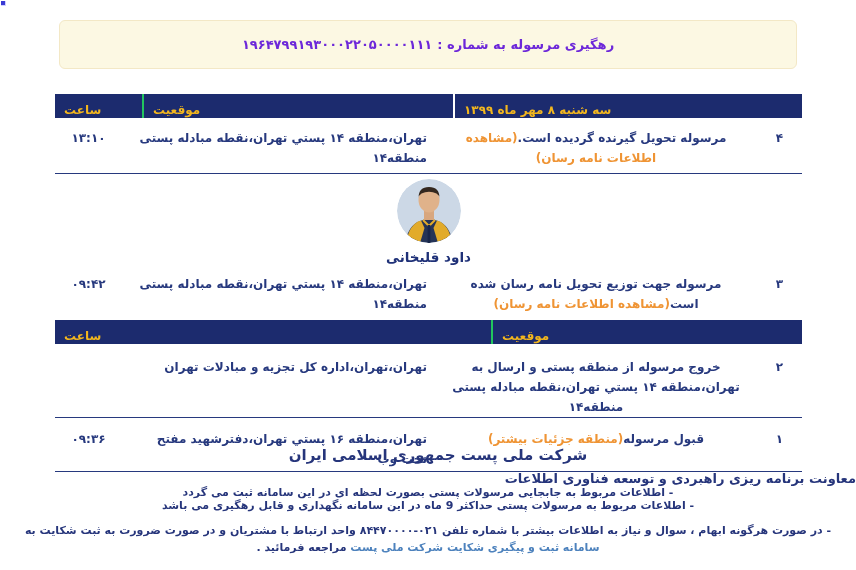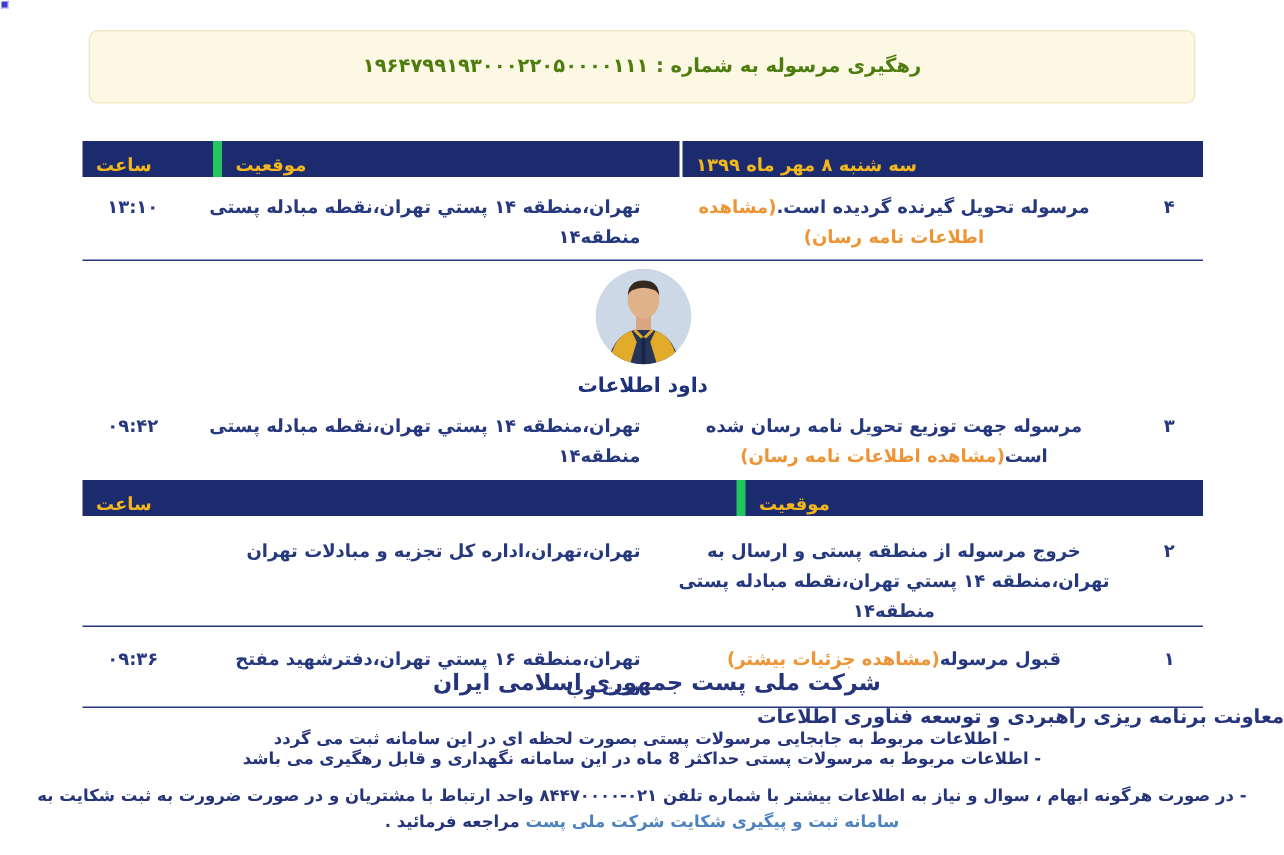--- a/index.html
+++ b/index.html
@@ -3,29 +3,29 @@
 <meta charset="utf-8">
 <style>
   html,body{margin:0;padding:0;width:856px;height:570px;overflow:hidden;background:#ffffff;}
   body{font-family:"DejaVu Sans",sans-serif;direction:rtl;position:relative;color:#27397e;}
 
   .corner-artifact{position:absolute;top:1px;left:1px;width:5px;height:5px;background:#3a3ad4;box-shadow:inset -1px -1px 0 #cfd0ff;}
 
   
   .alert{position:absolute;top:20px;left:59px;width:736px;height:47px;background:#fcf8e3;
          border:1px solid #f3e8c6;border-radius:6px;display:flex;align-items:center;justify-content:center;}
-  .alert .txt{color:#4d7c0f;font-size:13px;font-weight:bold;}
+  .alert .txt{color:#6d28d9;font-size:13px;font-weight:bold;}
   .alert .num{padding-right:5px;}
 
   
   .tbl{position:absolute;top:94px;left:55px;width:747px;font-size:12px;font-weight:bold;}
   .thead{display:flex;background:#1c2b6e;height:24px;line-height:24px;color:#f2b61e;font-size:12px;}
   .th{box-sizing:border-box;text-align:left;padding:4px 9px;overflow:hidden;white-space:nowrap;}
   .th-date{width:349px;border-left:2px solid #ffffff;}
-  .th-loc{width:311px;border-left:6px solid #22c55e;}
+  .th-loc{width:311px;border-left:2px solid #22c55e;}
   .th-time{flex:1;}
 
   .row{display:flex;line-height:20px;}
   .cell{box-sizing:border-box;}
   .c-num{width:45px;text-align:center;}
   .c-ev{width:322px;text-align:center;padding:0 6px;}
   .c-loc{width:313px;text-align:right;padding:0 8px;}
   .c-time{width:67px;text-align:center;}
 
   .row-4{padding:10px 0 5px;min-height:40px;}
@@ -91,21 +91,21 @@
         <path d="M8 64 Q12 41 32 40 Q52 41 56 64 Z" fill="#253457"></path>
         <path d="M9 64 Q12 45 24 41.5 L27.5 49 23 64 Z" fill="#e2ab2a"></path>
         <path d="M55 64 Q52 45 40 41.5 L36.5 49 41 64 Z" fill="#e2ab2a"></path>
         <rect x="27" y="29" width="10" height="12" fill="#d8a77f"></rect>
         <ellipse cx="32" cy="21" rx="10.5" ry="12.5" fill="#e0b28a"></ellipse>
         <path d="M21.5 19 Q21.5 8 32 8 Q42.5 8 42.5 19 Q42.5 16.5 39.5 14.5 Q36 12.8 32 12.8 Q28 12.8 24.5 14.5 Q21.5 16.5 21.5 19 Z" fill="#34281f"></path>
         <path d="M26 41 L32 47 L38 41" fill="none" stroke="#e2ab2a" stroke-width="2"></path>
         <rect x="30.6" y="46" width="2.8" height="18" fill="#18264a"></rect>
       </g>
     </svg></span>
-    <div class="cname">داود اطلاعات</div>
+    <div class="cname">داود قلیخانی</div>
   </div>
 
   <div class="row row-3">
     <div class="cell c-num">۳</div>
     <div class="cell c-ev">
       <span>مرسوله جهت توزیع تحویل نامه رسان شده است</span><a class="olink">(مشاهده اطلاعات نامه رسان)</a>
     </div>
     <div class="cell c-loc">تهران،منطقه ۱۴ پستي تهران،نقطه مبادله پستی منطقه۱۴</div>
     <div class="cell c-time">۰۹:۴۲</div>
   </div>
@@ -121,32 +121,32 @@
       <span>خروج مرسوله از منطقه پستی و ارسال به تهران،منطقه ۱۴ پستي تهران،نقطه مبادله پستی منطقه۱۴</span>
     </div>
     <div class="cell c-loc">تهران،تهران،اداره کل تجزیه و مبادلات تهران</div>
   </div>
 
   <div class="sep"></div>
 
   <div class="row row-1">
     <div class="cell c-num">۱</div>
     <div class="cell c-ev">
-      <span>قبول مرسوله</span><a class="olink">(مشاهده جزئیات بیشتر)</a>
+      <span>قبول مرسوله</span><a class="olink">(منطقه جزئیات بیشتر)</a>
     </div>
     <div class="cell c-loc">تهران،منطقه ۱۶ پستي تهران،دفترشهید مفتح تحت وب</div>
     <div class="cell c-time">۰۹:۳۶</div>
   </div>
 
   <div class="sep"></div>
 </div>
 
 <div class="footer">
   <div class="company">شرکت ملی پست جمهوری اسلامی ایران</div>
   <div class="dept">معاونت برنامه ریزی راهبردی و توسعه فناوری اطلاعات</div>
   <div class="note">- اطلاعات مربوط به جابجایی مرسولات پستی بصورت لحظه ای در این سامانه ثبت می گردد</div>
-  <div class="note">- اطلاعات مربوط به مرسولات پستی حداکثر 8 ماه در این سامانه نگهداری و قابل رهگیری می باشد</div>
+  <div class="note">- اطلاعات مربوط به مرسولات پستی حداکثر 9 ماه در این سامانه نگهداری و قابل رهگیری می باشد</div>
   <div class="complaint">
     <span>- در صورت هرگونه ابهام ، سوال و نیاز به اطلاعات بیشتر با شماره تلفن ۰۲۱-۸۴۴۷۰۰۰۰ واحد ارتباط با مشتریان و در صورت ضرورت به ثبت شکایت به</span>
     <a class="blink">سامانه ثبت و پیگیری شکایت شرکت ملی پست</a>
     <span>مراجعه فرمائید .</span>
   </div>
 </div>
 
 </body></html>

